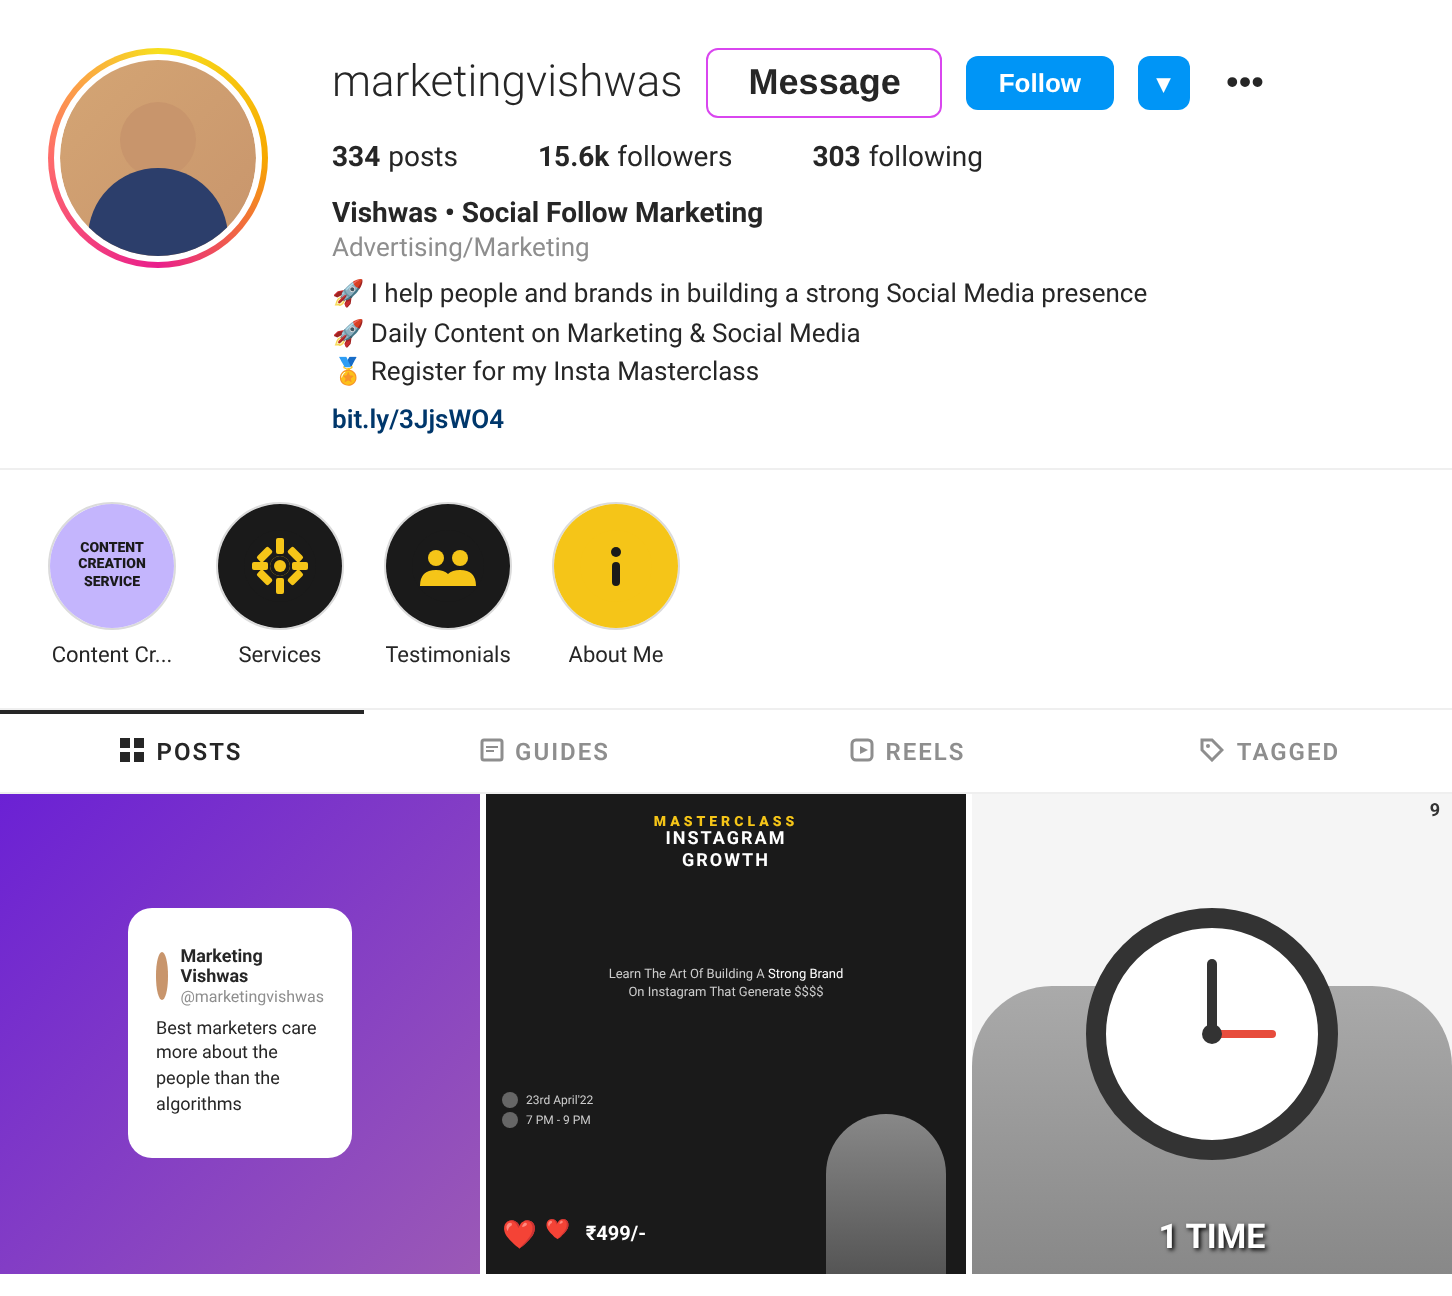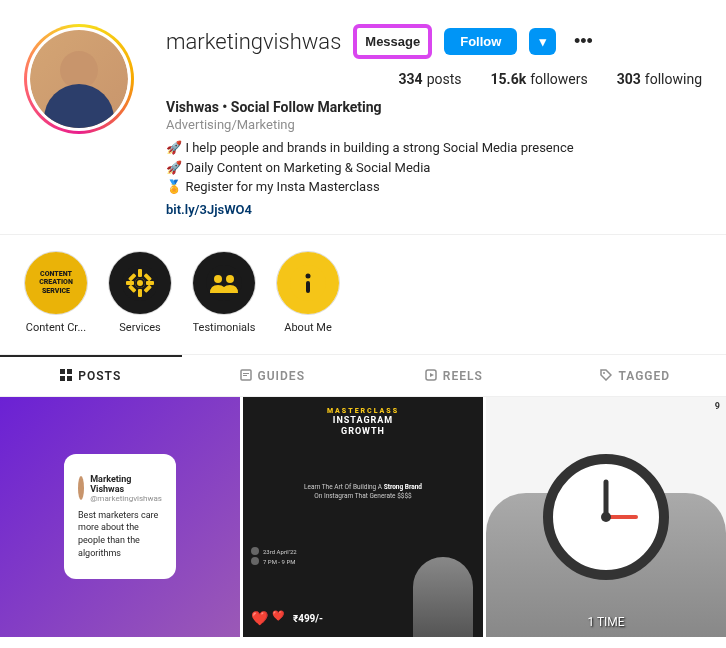--- a/index.html
+++ b/index.html
@@ -85,25 +85,25 @@
       margin-bottom: 12px;
     }
 
     .username {
       font-size: 22px;
       font-weight: 300;
       color: #262626;
     }
 
     .btn-message {
-      padding: 6px 8px;
-      border: 4px solid #d946ef;
+      padding: 6px 20px;
+      border: 1px solid #d946ef;
       background: #fff;
       border-radius: 6px;
-      font-size: 13px;
+      font-size: 18px;
       font-weight: 600;
       cursor: pointer;
       color: #262626;
     }
 
     .btn-follow {
       padding: 6px 16px;
       background: #0095f6;
       color: #fff;
       border: none;
@@ -128,23 +128,22 @@
       background: none;
       border: none;
       font-size: 18px;
       cursor: pointer;
       color: #262626;
       padding: 4px 6px;
     }
 
     .stats-row {
       display: flex;
-      gap: 29px;
+      gap: 40px;
       margin-bottom: 12px;
-      justify-content: flex-end;
     }
 
     .stat {
       display: flex;
       gap: 4px;
       align-items: baseline;
       font-size: 14px;
       color: #262626;
     }
 
@@ -366,21 +365,21 @@
       background: #1a1a1a;
       width: 100%;
       height: 100%;
       display: flex;
       align-items: center;
       justify-content: center;
       font-size: 22px;
     }
 
     .hl-content {
-      background: #eab308;
+      background: #c4b5fd;
       width: 100%;
       height: 100%;
       display: flex;
       align-items: center;
       justify-content: center;
       flex-direction: column;
     }
 
     .hl-services {
       background: #1a1a1a;
@@ -590,21 +589,21 @@
       <div class="chat-text">Best marketers care more about the people than the algorithms</div>
     </div>
   </div>
 
   <div class="post-thumb post-2">
     <div style="text-align:center;width:100%;">
       <div style="font-size:7px;font-weight:900;color:#f5c518;letter-spacing:2px;">MASTERCLASS</div>
       <div style="font-size:9px;font-weight:700;color:#fff;text-transform:uppercase;letter-spacing:1px;line-height:1.3;">Instagram<br>Growth</div>
     </div>
     <div style="font-size:6.5px;color:#ccc;text-align:center;line-height:1.4;">
-      Learn The Art Of Building A <span style="color:#fff;font-weight:700;">Strong Brand</span><br>On Instagram That Generate $$$$
+      Learn The Art Of Building A <span style="color:#fff;font-weight:400;">Strong Brand</span><br>On Instagram That Generate $$$$
     </div>
     <div class="mc-details">
       <div class="mc-detail-row">
         <div class="mc-icon"></div>
         <span>23rd April'22</span>
       </div>
       <div class="mc-detail-row">
         <div class="mc-icon"></div>
         <span>7 PM - 9 PM</span>
       </div>
@@ -631,16 +630,16 @@
     <svg width="130" height="130" viewBox="0 0 130 130" style="position:relative;z-index:1;">
       <circle cx="65" cy="65" r="58" fill="white" stroke="#333" stroke-width="10"></circle>
 
       <line x1="65" y1="65" x2="65" y2="30" stroke="#333" stroke-width="5" stroke-linecap="round"></line>
 
       <line x1="65" y1="65" x2="95" y2="65" stroke="#e74c3c" stroke-width="4" stroke-linecap="round"></line>
 
       <circle cx="65" cy="65" r="5" fill="#333"></circle>
     </svg>
 
-    <div style="position:absolute;bottom:8px;left:50%;transform:translateX(-50%);font-size:12px;font-weight:400;color:#fff;white-space:nowrap;text-shadow:1px 1px 2px #000;z-index:2;">1 TIME</div>
+    <div style="position:absolute;bottom:8px;left:50%;transform:translateX(-50%);font-size:17px;font-weight:700;color:#fff;white-space:nowrap;text-shadow:1px 1px 2px #000;z-index:2;">1 TIME</div>
   </div>
 
 </div>
 
 </body></html>

